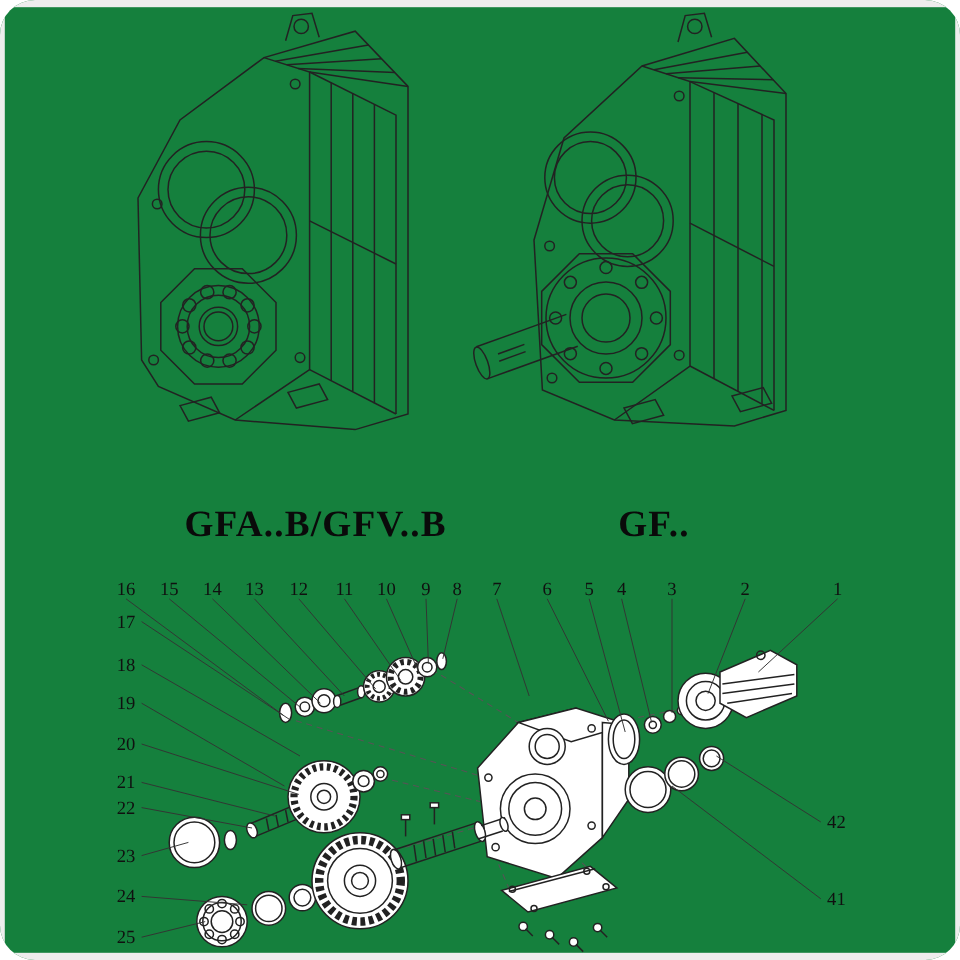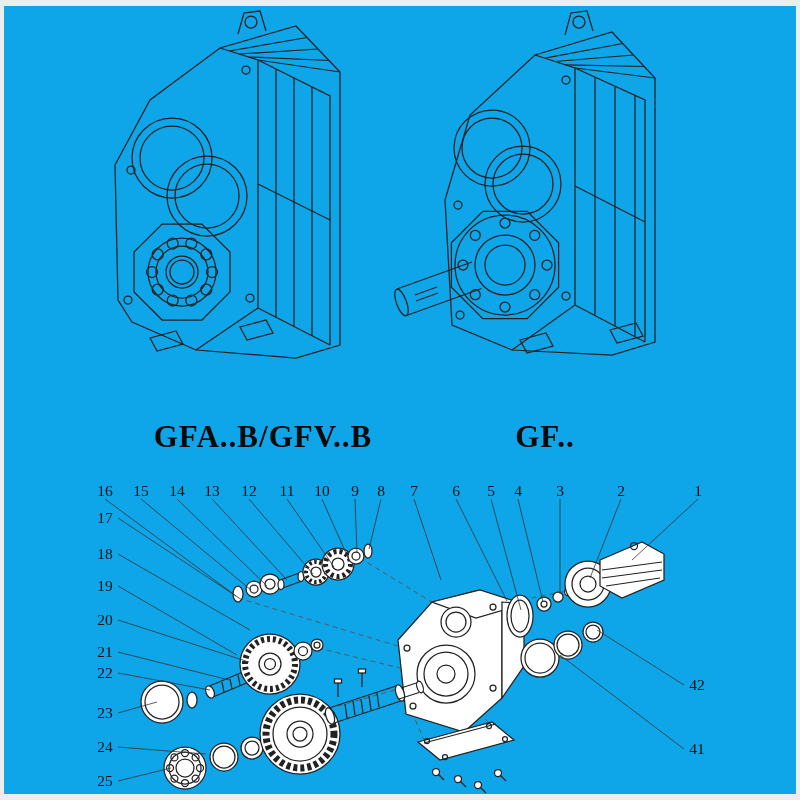--- a/index.html
+++ b/index.html
@@ -1,17 +1,17 @@
 <!DOCTYPE html>
 <html><head>
 <meta charset="utf-8">
 <style>
   html,body{margin:0;padding:0;background:#ffffff;}
-  #page{position:relative;width:800px;height:800px;background:#0ea5e9;overflow:hidden;
-        font-family:"Liberation Serif", serif;}
+  #page{position:relative;width:800px;height:800px;background:#15803d;overflow:hidden;
+        font-family:"Liberation Serif", serif;border-radius:29px;}
   svg{display:block;}
   .ink{stroke:#222;fill:none;stroke-width:1.25;}
   .inkfill{stroke:#222;fill:#ffffff;stroke-width:1.25;}
   .teeth{stroke:#222;fill:none;}
   .dashed{stroke:#555;fill:none;stroke-width:0.9;stroke-dasharray:5 4;}
   .leader{stroke:#333;fill:none;stroke-width:0.8;}
   .pnum{font-family:"Liberation Serif", serif;font-size:15.5px;fill:#101010;}
   .model-label{font-family:"Liberation Serif", serif;font-size:31px;font-weight:bold;fill:#0a0a0a;letter-spacing:1px;}
   .edge{fill:#ededed;}
 </style>

